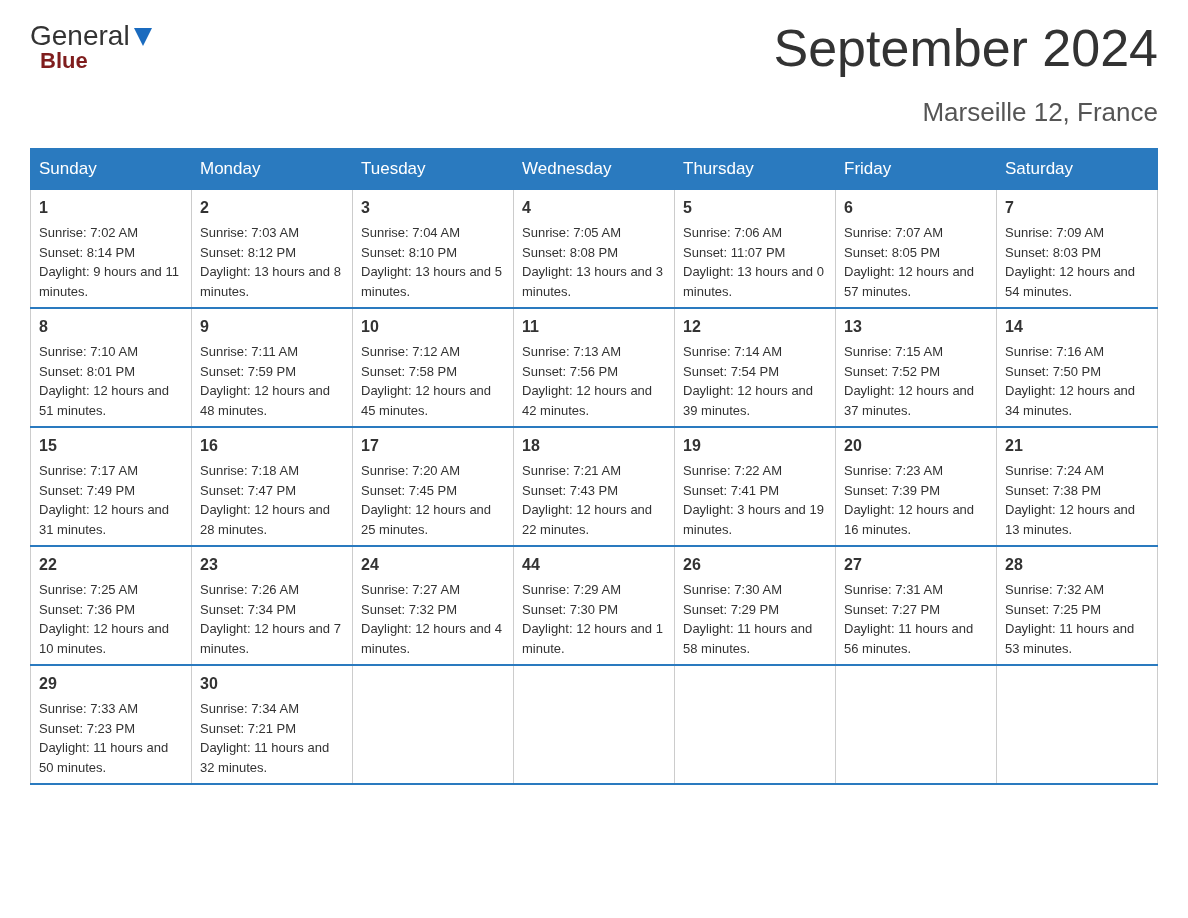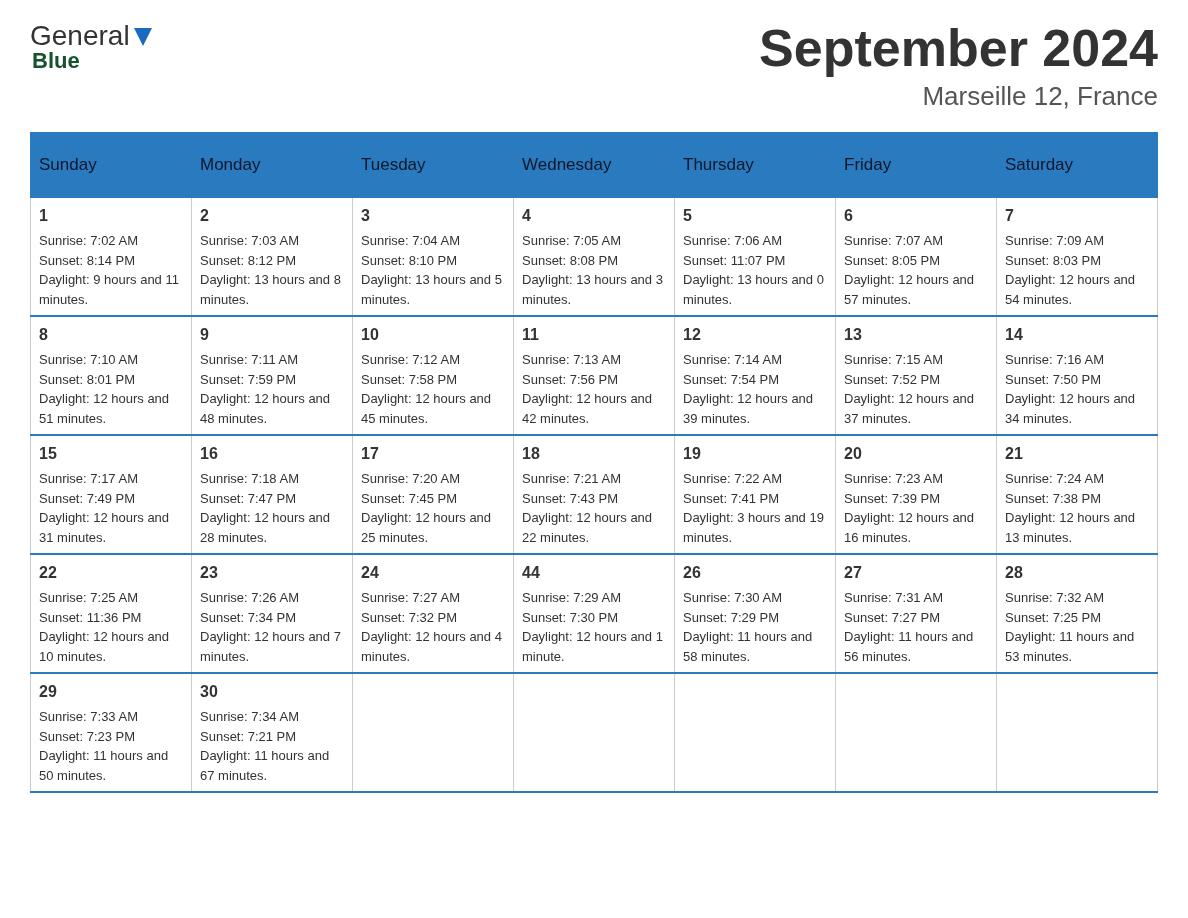--- a/index.html
+++ b/index.html
@@ -26,48 +26,48 @@
       font-size: 28px;
       font-weight: normal;
       color: #333;
       display: flex;
       align-items: center;
       gap: 2px;
     }
     .logo-general { color: #333; }
     .logo-sub {
       font-size: 22px;
-      color: #14532d;
+      color: #7f1d1d;
       font-weight: bold;
       margin-top: -4px;
-      margin-left: 2px;
+      margin-left: 10px;
     }
     .title-section {
       text-align: right;
     }
     .month-title {
       font-size: 52px;
-      font-weight: bold;
+      font-weight: normal;
       color: #333;
       line-height: 1.1;
     }
     .location-title {
       font-size: 26px;
       color: #555;
-      margin-top: 4px;
+      margin-top: 20px;
     }
     table {
       width: 100%;
       border-collapse: collapse;
       table-layout: fixed;
     }
     th {
       background-color: #2a7abf;
-      color: #0f172a;
-      padding: 22px 8px;
+      color: #ffffff;
+      padding: 10px 8px;
       text-align: left;
       font-size: 17px;
       font-weight: normal;
       border: 1px solid #2a7abf;
     }
     td {
       vertical-align: top;
       padding: 6px 8px;
       border: 1px solid #ccc;
       font-size: 13px;
@@ -140,31 +140,31 @@
       <tr class="week-row">
         <td><span class="day-number">15</span><span>Sunrise: 7:17 AM</span><br><span>Sunset: 7:49 PM</span><br><span>Daylight: 12 hours and 31 minutes.</span></td>
         <td><span class="day-number">16</span><span>Sunrise: 7:18 AM</span><br><span>Sunset: 7:47 PM</span><br><span>Daylight: 12 hours and 28 minutes.</span></td>
         <td><span class="day-number">17</span><span>Sunrise: 7:20 AM</span><br><span>Sunset: 7:45 PM</span><br><span>Daylight: 12 hours and 25 minutes.</span></td>
         <td><span class="day-number">18</span><span>Sunrise: 7:21 AM</span><br><span>Sunset: 7:43 PM</span><br><span>Daylight: 12 hours and 22 minutes.</span></td>
         <td><span class="day-number">19</span><span>Sunrise: 7:22 AM</span><br><span>Sunset: 7:41 PM</span><br><span>Daylight: 3 hours and 19 minutes.</span></td>
         <td><span class="day-number">20</span><span>Sunrise: 7:23 AM</span><br><span>Sunset: 7:39 PM</span><br><span>Daylight: 12 hours and 16 minutes.</span></td>
         <td><span class="day-number">21</span><span>Sunrise: 7:24 AM</span><br><span>Sunset: 7:38 PM</span><br><span>Daylight: 12 hours and 13 minutes.</span></td>
       </tr>
       <tr class="week-row">
-        <td><span class="day-number">22</span><span>Sunrise: 7:25 AM</span><br><span>Sunset: 11:36 PM</span><br><span>Daylight: 12 hours and 10 minutes.</span></td>
+        <td><span class="day-number">22</span><span>Sunrise: 7:25 AM</span><br><span>Sunset: 7:36 PM</span><br><span>Daylight: 12 hours and 10 minutes.</span></td>
         <td><span class="day-number">23</span><span>Sunrise: 7:26 AM</span><br><span>Sunset: 7:34 PM</span><br><span>Daylight: 12 hours and 7 minutes.</span></td>
         <td><span class="day-number">24</span><span>Sunrise: 7:27 AM</span><br><span>Sunset: 7:32 PM</span><br><span>Daylight: 12 hours and 4 minutes.</span></td>
         <td><span class="day-number">44</span><span>Sunrise: 7:29 AM</span><br><span>Sunset: 7:30 PM</span><br><span>Daylight: 12 hours and 1 minute.</span></td>
         <td><span class="day-number">26</span><span>Sunrise: 7:30 AM</span><br><span>Sunset: 7:29 PM</span><br><span>Daylight: 11 hours and 58 minutes.</span></td>
         <td><span class="day-number">27</span><span>Sunrise: 7:31 AM</span><br><span>Sunset: 7:27 PM</span><br><span>Daylight: 11 hours and 56 minutes.</span></td>
         <td><span class="day-number">28</span><span>Sunrise: 7:32 AM</span><br><span>Sunset: 7:25 PM</span><br><span>Daylight: 11 hours and 53 minutes.</span></td>
       </tr>
       <tr class="week-row">
         <td><span class="day-number">29</span><span>Sunrise: 7:33 AM</span><br><span>Sunset: 7:23 PM</span><br><span>Daylight: 11 hours and 50 minutes.</span></td>
-        <td><span class="day-number">30</span><span>Sunrise: 7:34 AM</span><br><span>Sunset: 7:21 PM</span><br><span>Daylight: 11 hours and 67 minutes.</span></td>
+        <td><span class="day-number">30</span><span>Sunrise: 7:34 AM</span><br><span>Sunset: 7:21 PM</span><br><span>Daylight: 11 hours and 32 minutes.</span></td>
         <td class="empty-cell"></td>
         <td class="empty-cell"></td>
         <td class="empty-cell"></td>
         <td class="empty-cell"></td>
         <td class="empty-cell"></td>
       </tr>
     </tbody>
 </table>
 
 </body></html>

